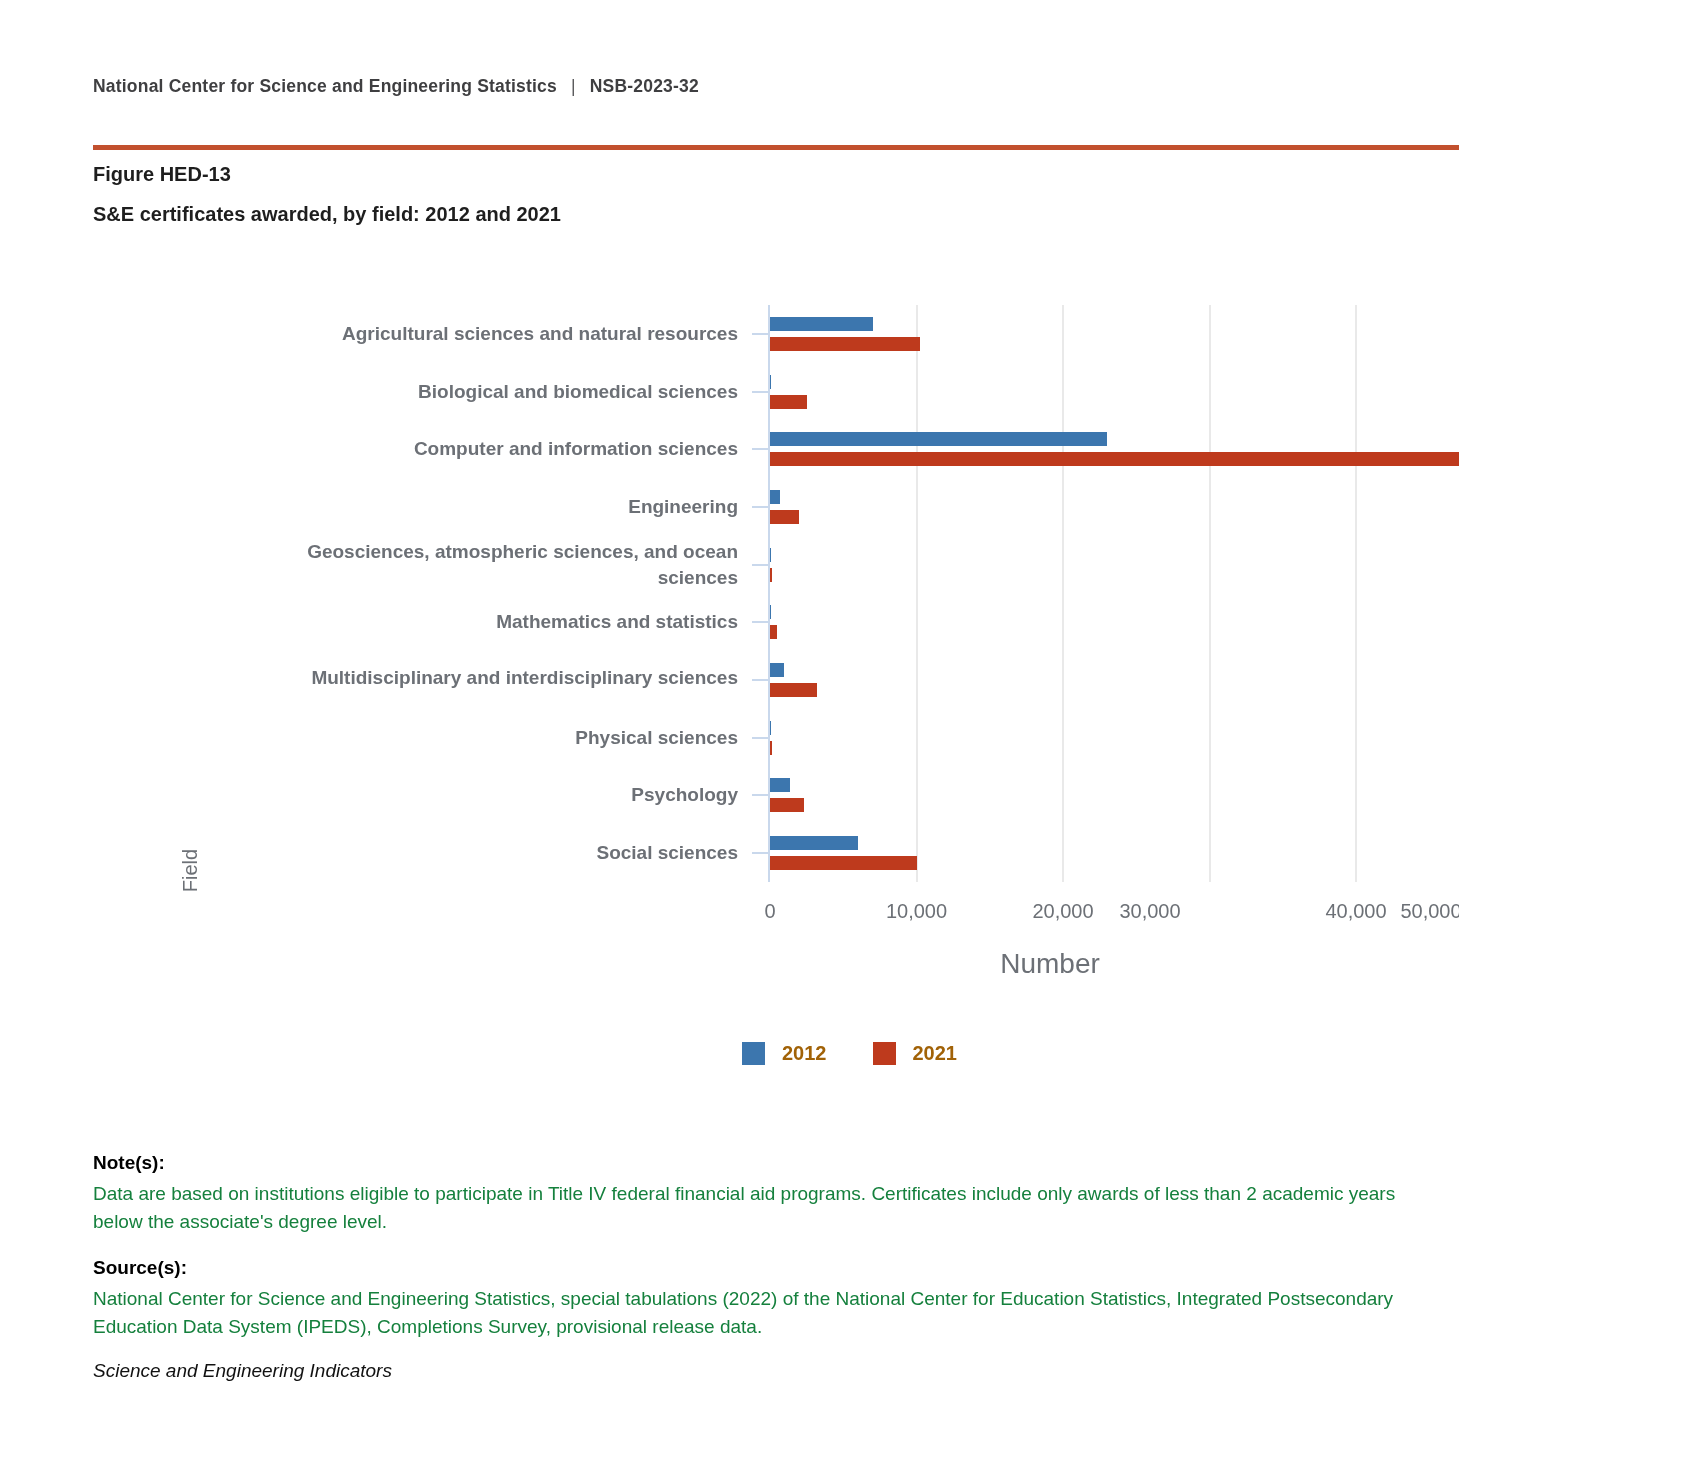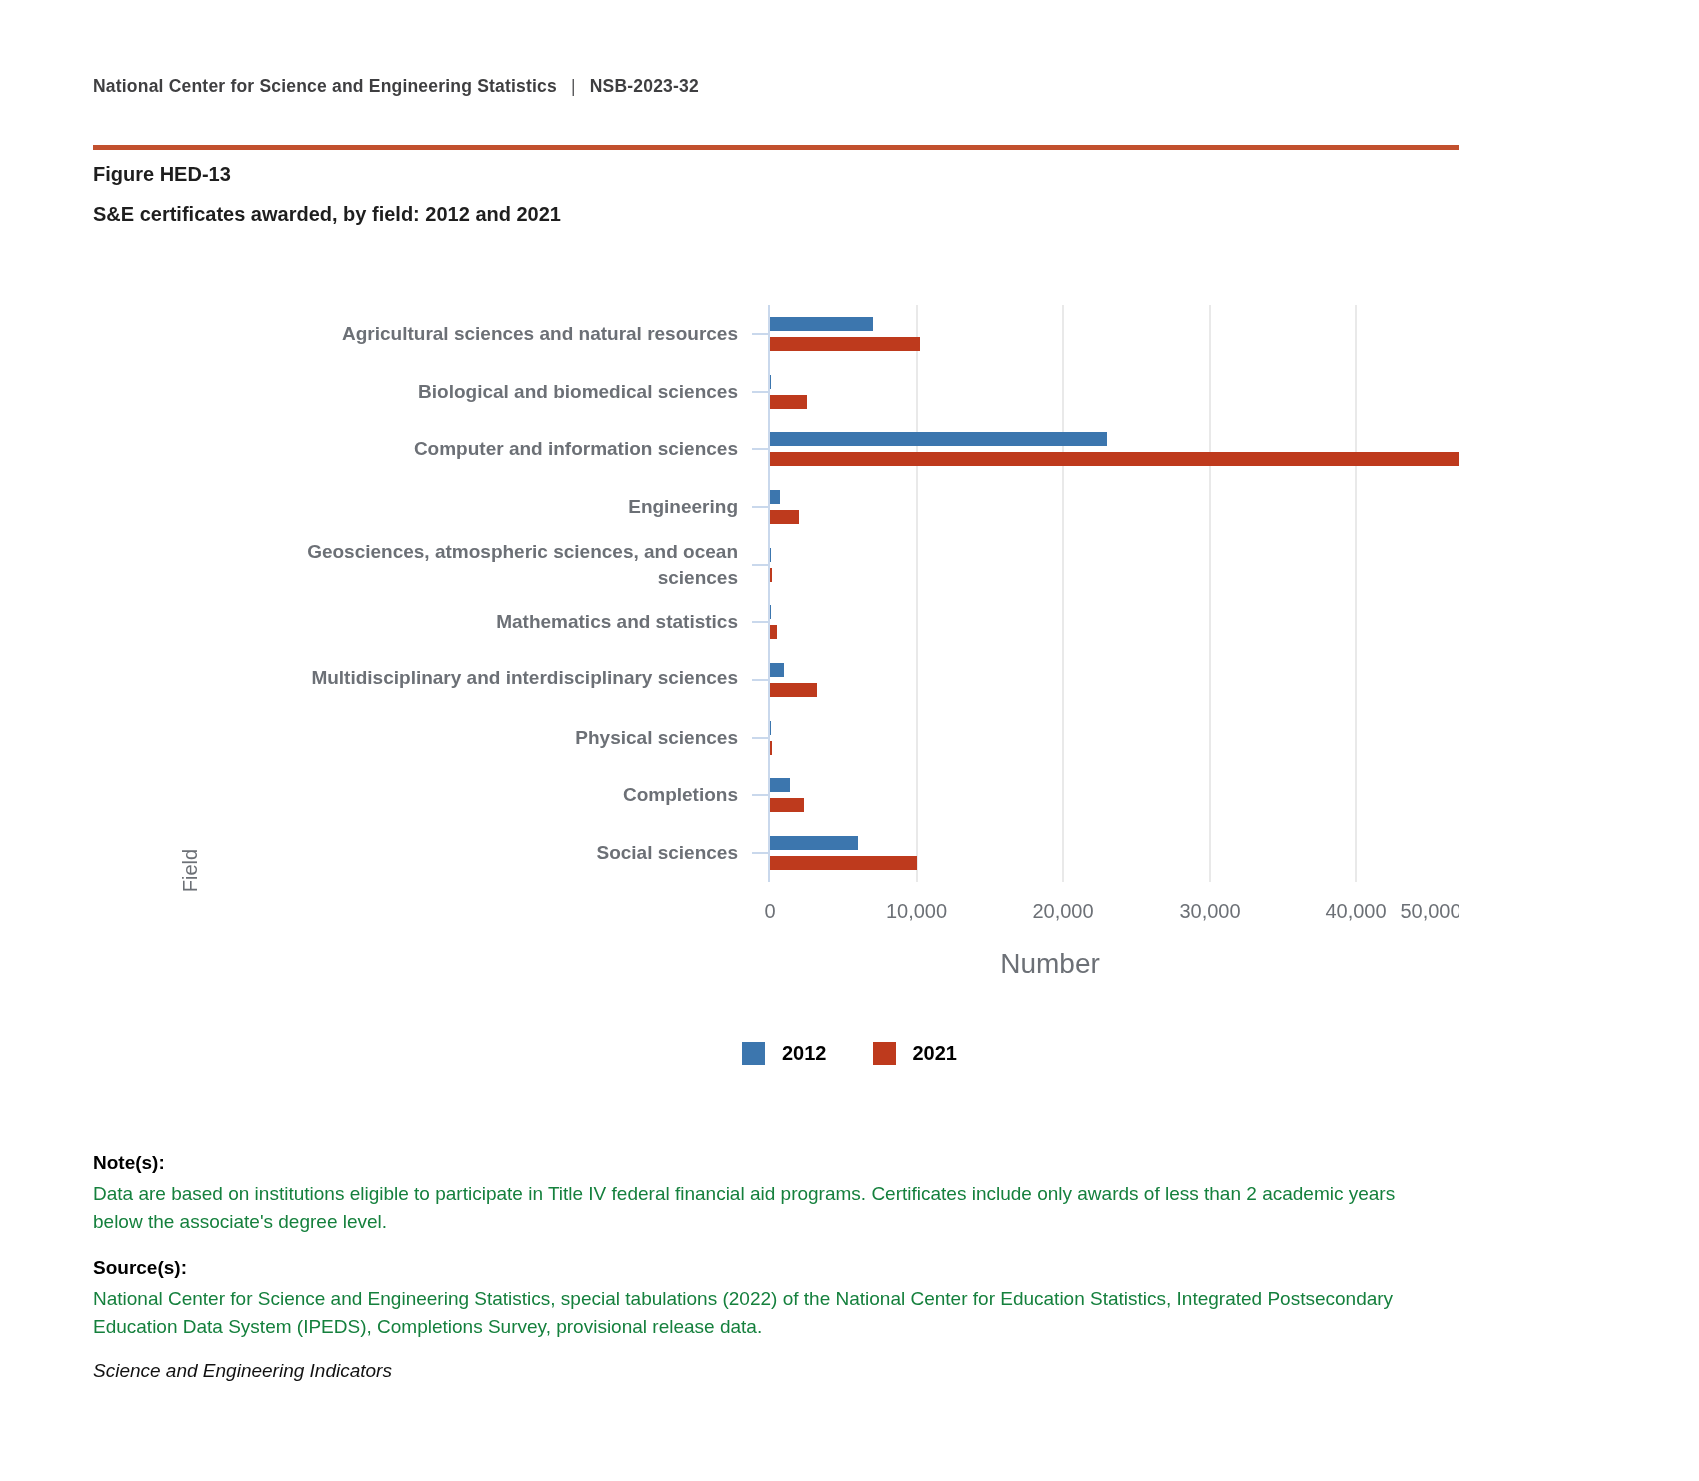--- a/index.html
+++ b/index.html
@@ -49,21 +49,21 @@
   .x-axis-title {
     position:absolute; left:1050px; top:678px; transform:translateX(-50%);
     font-size:28px; color:#6c7076;
   }
   .legend {
     position:absolute; left:0; top:772px; width:1699px;
     display:flex; justify-content:center; align-items:center; gap:46px;
   }
   .legend-item { display:flex; align-items:center; gap:17px; cursor:pointer; }
   .legend-swatch { width:23px; height:23px; }
-  .legend-label { font-size:20px; font-weight:700; color:#000000; }
+  .legend-label { font-size:20px; font-weight:700; color:#a16207; }
 
   
   .notes-heading, .sources-heading {
     position:absolute; left:93px; font-size:19px; font-weight:700; color:#000;
   }
   .notes-heading { top:1152px; }
   .notes-body, .sources-body {
     position:absolute; left:93px; width:1330px;
     font-size:19px; line-height:28px; color:#15803d;
   }
@@ -95,21 +95,21 @@
     </div>
     <div class="cat-labels">
         <div class="cat-label" style="top: 0px; height: 57.7px;">Agricultural sciences and natural resources</div>
         <div class="cat-label" style="top: 57.7px; height: 57.7px;">Biological and biomedical sciences</div>
         <div class="cat-label" style="top: 115.4px; height: 57.7px;">Computer and information sciences</div>
         <div class="cat-label" style="top: 173.1px; height: 57.7px;">Engineering</div>
         <div class="cat-label" style="top: 230.8px; height: 57.7px;">Geosciences, atmospheric sciences, and ocean sciences</div>
         <div class="cat-label" style="top: 288.5px; height: 57.7px;">Mathematics and statistics</div>
         <div class="cat-label" style="top: 344px; height: 57.7px;">Multidisciplinary and interdisciplinary sciences</div>
         <div class="cat-label" style="top: 403.9px; height: 57.7px;">Physical sciences</div>
-        <div class="cat-label" style="top: 461.6px; height: 57.7px;">Completions</div>
+        <div class="cat-label" style="top: 461.6px; height: 57.7px;">Psychology</div>
         <div class="cat-label" style="top: 519.3px; height: 57.7px;">Social sciences</div>
       </div>
     <div class="plot">
       <div class="axis-line" style="background: rgb(201, 216, 236);"></div>
     <div class="gridline" style="left: 145.5px; background: rgb(233, 233, 233);"></div>
         <div class="gridline" style="left: 292px; background: rgb(233, 233, 233);"></div>
         <div class="gridline" style="left: 438.5px; background: rgb(233, 233, 233);"></div>
         <div class="gridline" style="left: 585px; background: rgb(233, 233, 233);"></div>
         <div class="gridline" style="left: 731.5px; background: rgb(233, 233, 233);"></div>
         <div class="cat-tick" style="top: 27.85px; background: rgb(201, 216, 236);"></div>
@@ -140,21 +140,21 @@
         <div class="bar" style="top: 473.45px; width: 19.7775px; background: rgb(60, 118, 174);"></div>
         <div class="bar" style="top: 493.45px; width: 34.4275px; background: rgb(190, 58, 29);"></div>
         <div class="cat-tick" style="top: 547.15px; background: rgb(201, 216, 236);"></div>
         <div class="bar" style="top: 531.15px; width: 87.9px; background: rgb(60, 118, 174);"></div>
         <div class="bar" style="top: 551.15px; width: 146.5px; background: rgb(190, 58, 29);"></div>
       </div>
     <div class="x-labels">
         <span class="x-tick-label" style="left: 770px;">0</span>
         <span class="x-tick-label" style="left: 916.5px;">10,000</span>
         <span class="x-tick-label" style="left: 1063px;">20,000</span>
-        <span class="x-tick-label" style="left: 1210px;">30,000</span>
+        <span class="x-tick-label" style="left: 1150px;">30,000</span>
         <span class="x-tick-label" style="left: 1356px;">40,000</span>
         <span class="x-tick-label" style="left: 1431px;">50,000</span>
       </div>
     <div class="x-axis-title">Number</div>
     <div class="legend">
         <div class="legend-item">
           <span class="legend-swatch" style="background: rgb(60, 118, 174);"></span>
           <span class="legend-label">2012</span>
         </div>
         <div class="legend-item">

